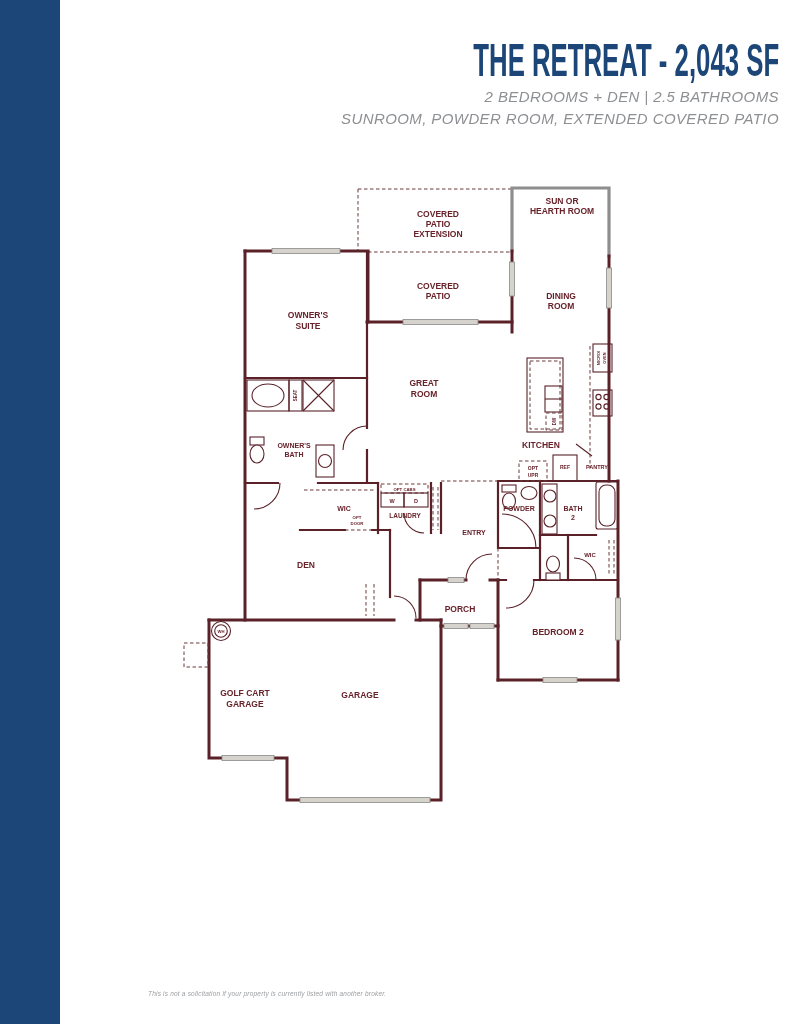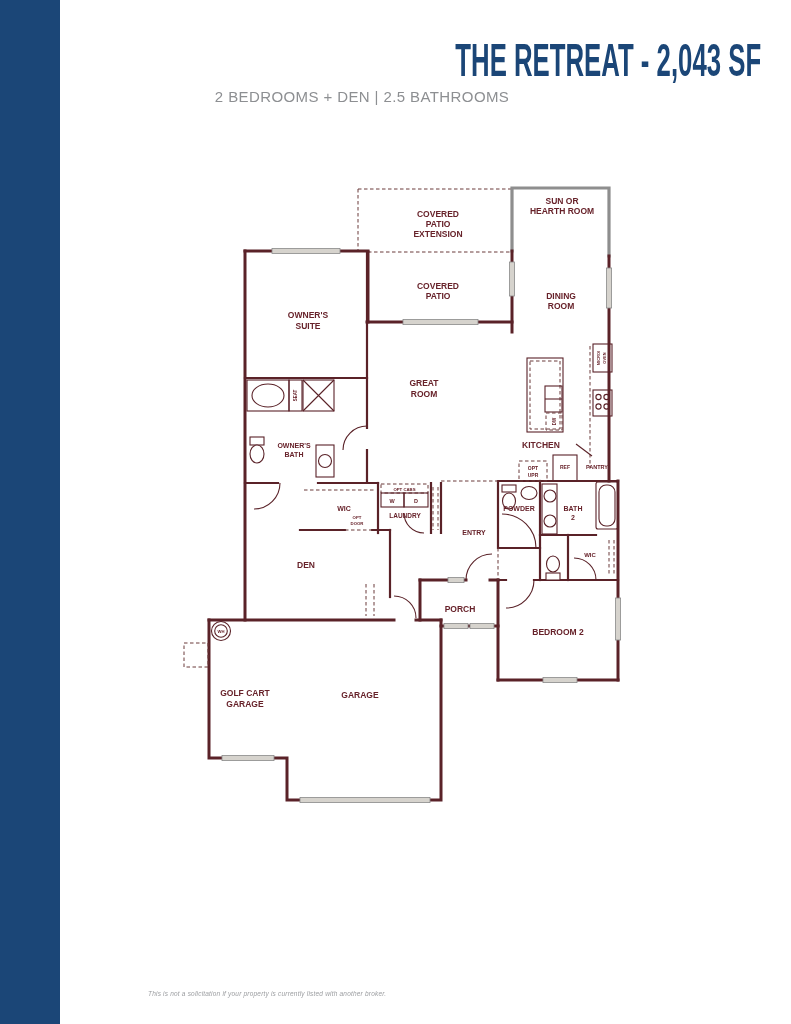--- a/index.html
+++ b/index.html
@@ -1,29 +1,29 @@
 <!DOCTYPE html>
 <html><head>
 <meta charset="utf-8">
 <style>
   html,body{margin:0;padding:0;}
   body{
     width:791px;height:1024px;position:relative;background:#ffffff;
     font-family:"Liberation Sans",sans-serif;overflow:hidden;
   }
   .accent-bar{position:absolute;left:0;top:0;width:60px;height:1024px;background:#1b4677;}
-  .header{position:absolute;top:40px;right:30px;text-align:left;}
+  .header{position:absolute;top:40px;right:12px;text-align:right;}
   .title{
     font-size:46px;font-weight:700;color:#1b4677;margin:0;white-space:nowrap;
     transform:scaleX(.56);transform-origin:100% 50%;letter-spacing:0px;line-height:40px;
   }
   .subtitles{margin-top:6px;}
   .sub{
     font-size:15px;color:#8d8f92;letter-spacing:.4px;line-height:22px;
-    font-weight:400;white-space:nowrap;
+    font-weight:400;white-space:nowrap;font-style:italic;
   }
   .floorplan{position:absolute;left:178px;top:172px;width:462px;height:645px;}
   .disclaimer{
     position:absolute;left:148px;top:990px;font-size:6.5px;font-style:italic;
     color:#9b9da0;letter-spacing:.2px;
   }
   
   .wall{stroke:#5a2228;stroke-width:3;fill:none;stroke-linecap:square;}
   .iwall{stroke:#5a2228;stroke-width:2.2;fill:none;stroke-linecap:square;}
   .gwall{stroke:#8e8e8e;stroke-width:3.2;fill:none;stroke-linecap:square;}
@@ -36,20 +36,21 @@
 </style>
 </head>
 <body>
 
 <div class="accent-bar"></div>
 
 <header class="header">
   <h1 class="title">THE RETREAT - 2,043 SF</h1>
   <div class="subtitles">
     <div class="sub">2 BEDROOMS + DEN | 2.5 BATHROOMS</div>
+    <div class="sub">SUNROOM, POWDER ROOM, EXTENDED COVERED PATIO</div>
   </div>
 </header>
 
 <svg class="floorplan" viewBox="178 172 462 645" xmlns="http://www.w3.org/2000/svg">
 
   <g>
     <path class="dash" d="M358,189 H512 M358,189 V251 M368,252 H512"></path>
   </g>
 
   <g>

